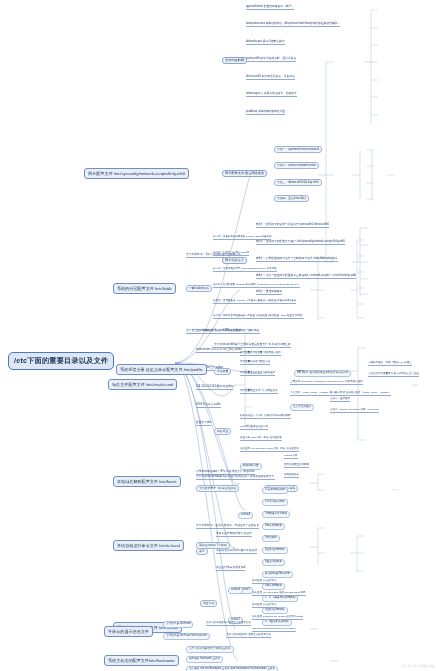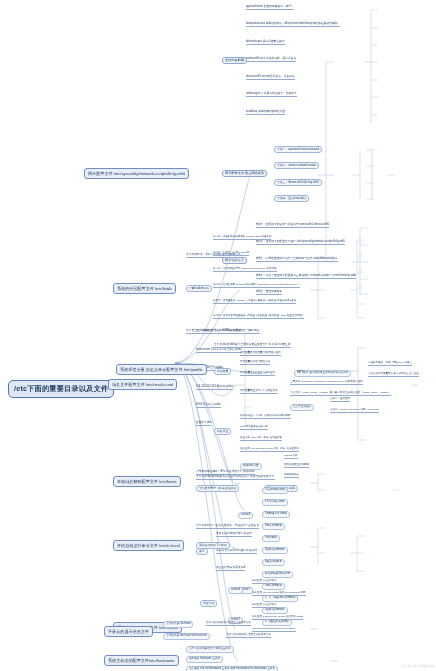--- a/index.html
+++ b/index.html
@@ -134,21 +134,21 @@
       <g stroke-width="0.4">
         <path d="M358 348 L358 440 M358 348 L366 348 M358 440 L366 440"></path>
       </g>
 
       <path d="M310 629 L318 629"></path>
 
       <path d="M330 661 L338 661"></path>
     </g>
   </svg>
 
-  <div class="node root" style="left:8px;top:352px;margin-top:28px;">/etc下面的重要目录以及文件</div>
+  <div class="node root" style="left:8px;top:352px;">/etc下面的重要目录以及文件</div>
 
   <div class="node lvl1" style="left:84px;top:168px;">网卡配置文件 /etc/sysconfig/network-scripts/ifcfg-eth0</div>
 
   <div class="node lvl2" style="left:222px;top:57px;">文件内容解释</div>
   <div class="leaf" style="left:246px;top:6px;">type=ethernet  配置的网络接口（类型）</div>
   <div class="leaf" style="left:246px;top:23px;">bootproto=none 获取ip的协议（dhcp/none/static/bootp 静态ip还是动态获取）</div>
   <div class="leaf" style="left:246px;top:41px;">defroute=yes 是否设置默认路由</div>
   <div class="leaf" style="left:246px;top:58px;">name=eth0 网卡设备的名称，逻辑设备名</div>
   <div class="leaf" style="left:246px;top:76px;">device=eth0 网卡物理设备名，设备别名</div>
   <div class="leaf" style="left:246px;top:93px;">onboot=yes 开机是否激活网卡，启动网卡</div>

